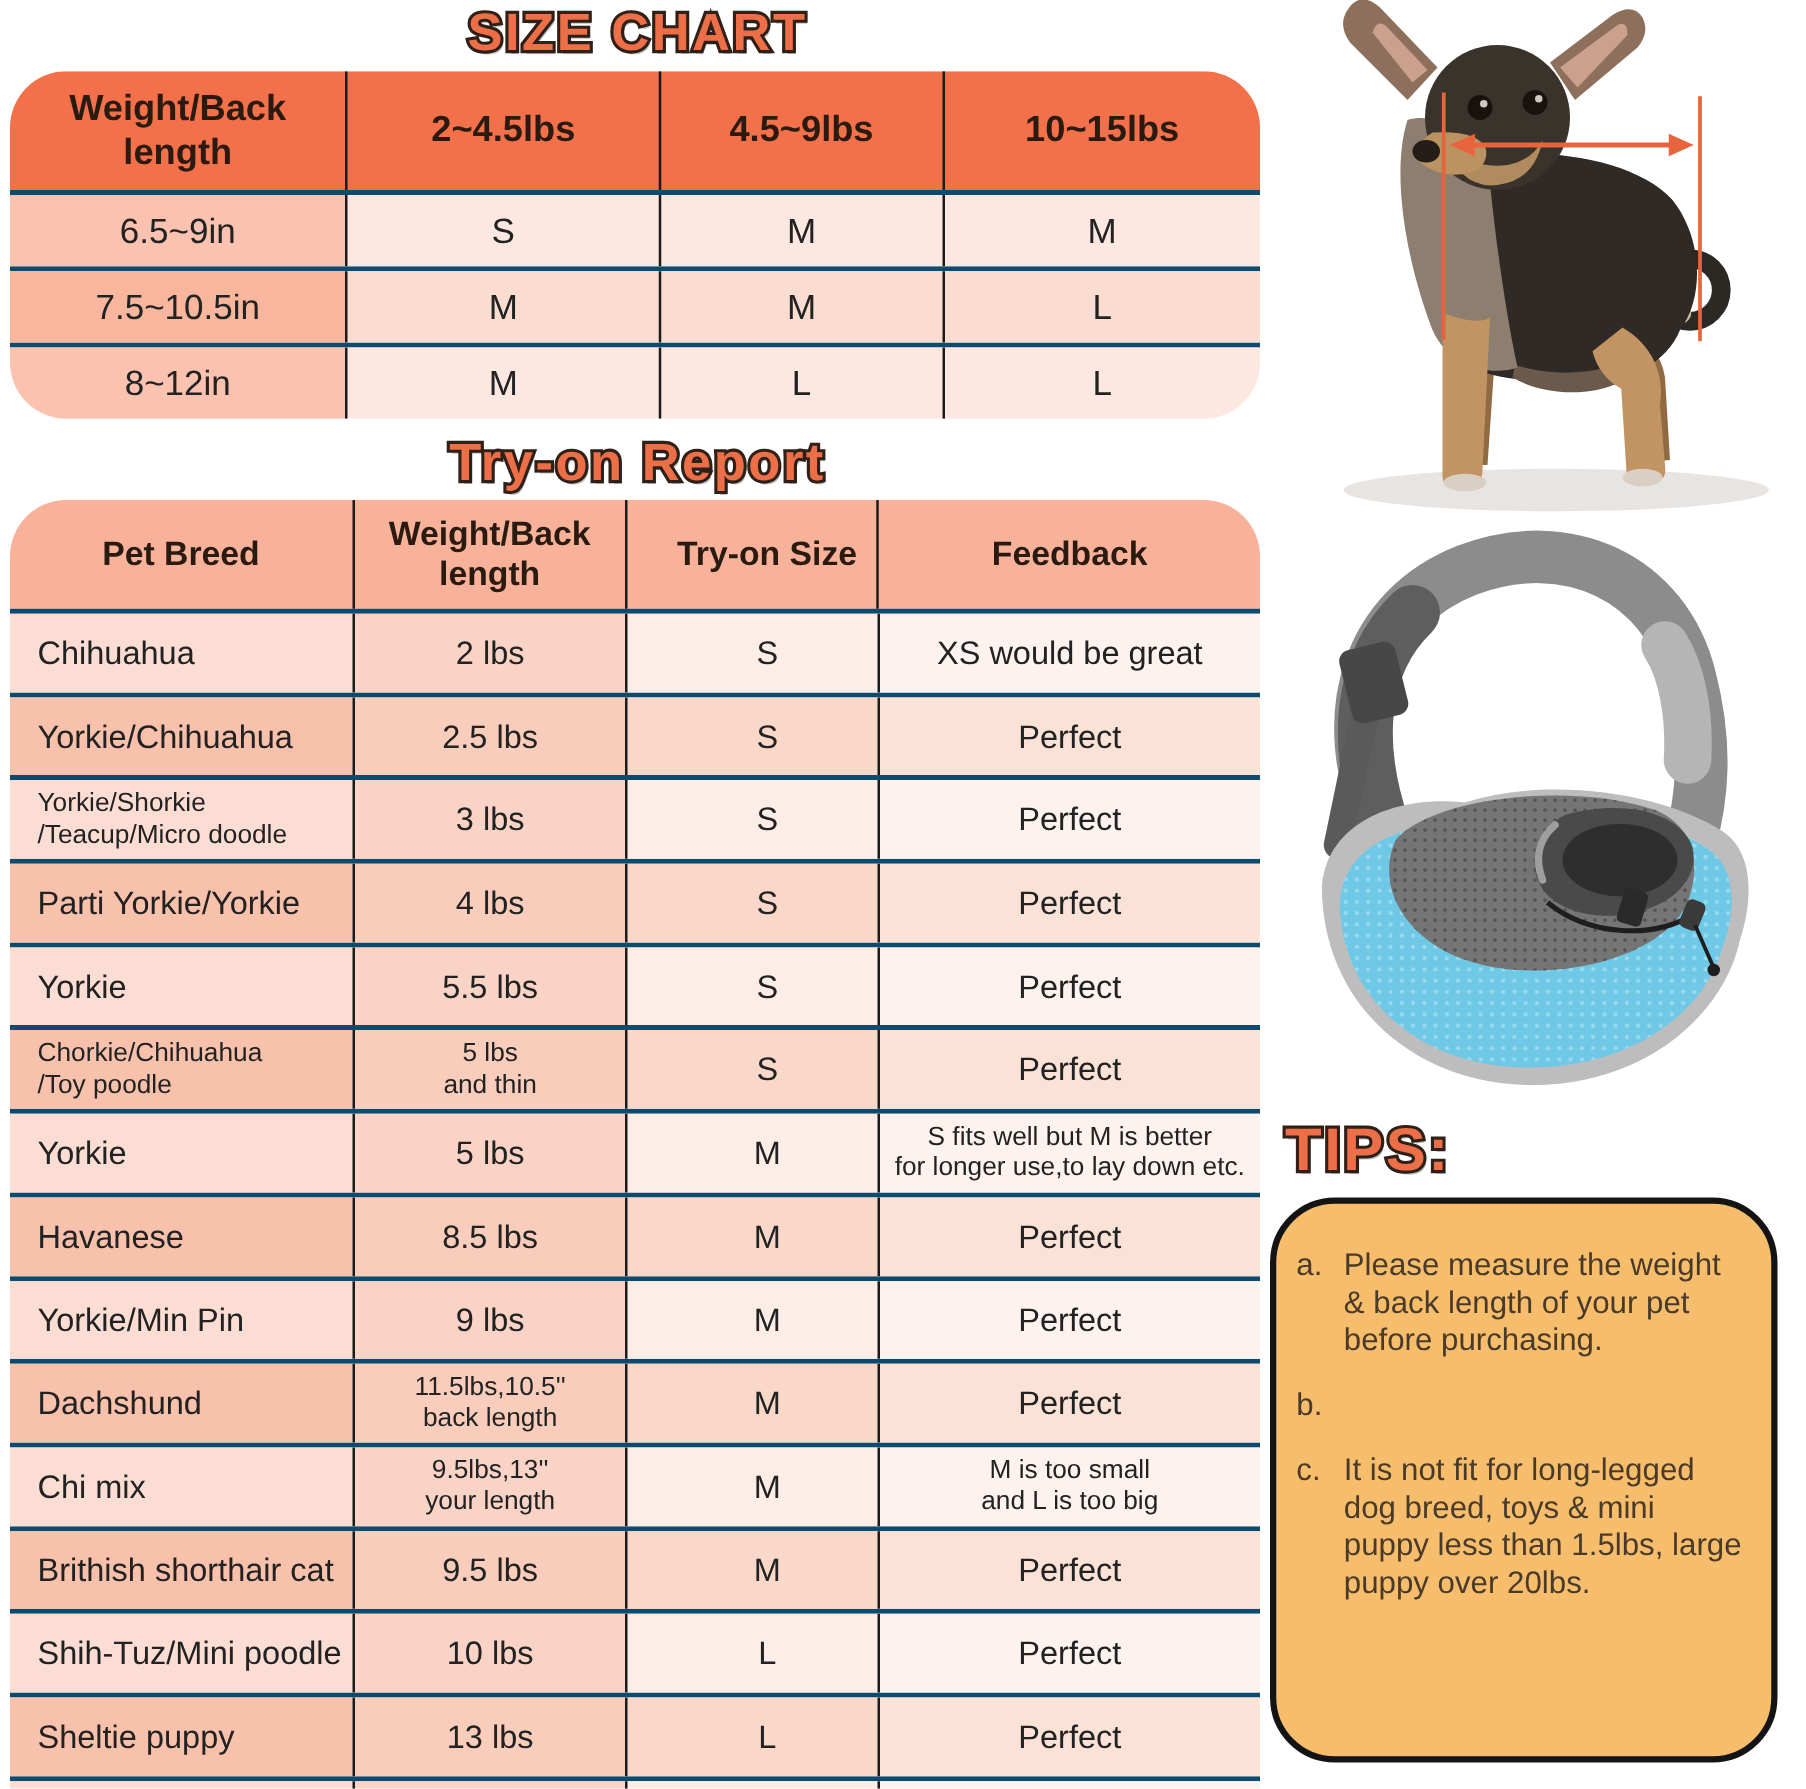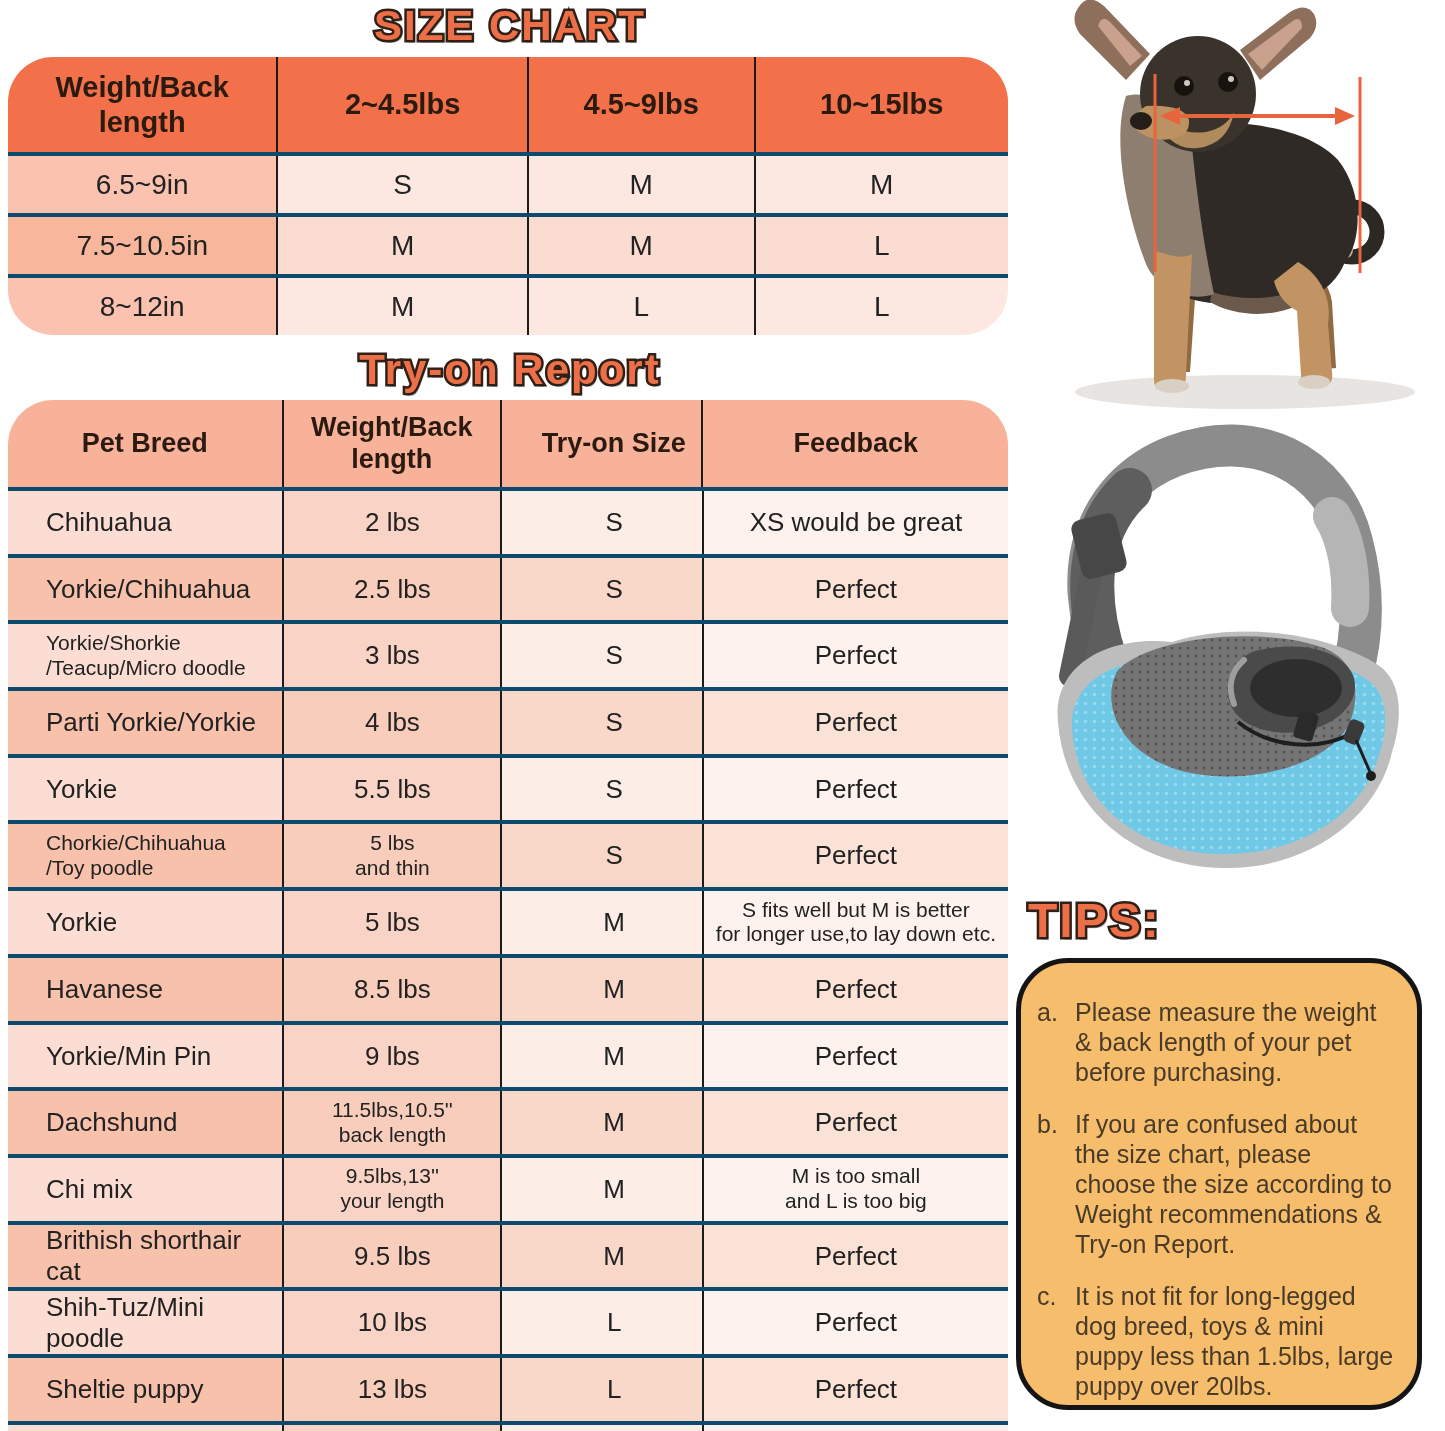--- a/index.html
+++ b/index.html
@@ -25,21 +25,21 @@
   .sc-r{height:57px;font-size:28px;}
   .sc-c0{width:27%;}.sc-c1{width:25%;}.sc-c2{width:22.6%;}.sc-c3{width:25.4%;}
   .sc-r.odd .sc-c0{background:#FAC2AF;}
   .sc-r.odd .sc-c1,.sc-r.odd .sc-c2,.sc-r.odd .sc-c3{background:#FCE8E0;}
   .sc-r.even .sc-c0{background:#F8B69D;}
   .sc-r.even .sc-c1,.sc-r.even .sc-c2,.sc-r.even .sc-c3{background:#FADCD0;}
   
   .tryon{top:400px;border-radius:45px 45px 25px 25px;}
   .to-h{height:87px;background:#F9B29A;font-weight:bold;font-size:27px;color:#2a1a10;}
   .to-r{height:62.7px;font-size:26px;}
-  .to-c0{width:28.2%;justify-content:flex-start;text-align:left;padding-left:38px;box-sizing:border-box;}
+  .to-c0{width:28.2%;justify-content:flex-start;text-align:left;padding-left:22px;box-sizing:border-box;}
   .to-h .to-c0{justify-content:center;text-align:center;padding-left:0;}
   .to-c1{width:22.3%;}.to-c2{width:18.1%;padding-left:24px;}.to-c3{width:31.4%;}
   .to-r.odd .to-c0{background:#FBDDD3;}
   .to-r.odd .to-c1{background:#F9D3C6;}
   .to-r.odd .to-c2{background:#FDEDE7;}
   .to-r.odd .to-c3{background:#FDF2EE;}
   .to-r.even .to-c0{background:#F8C1AC;}
   .to-r.even .to-c1{background:#F9CDBB;}
   .to-r.even .to-c2{background:#FAD8C9;}
   .to-r.even .to-c3{background:#FBE2D7;}
@@ -280,21 +280,20 @@
     </svg>
   </div>
 
   <div class="tips-box">
     <div class="tip">
       <span class="tip-label">a.</span>
       <span class="tip-text">Please measure the weight &amp; back length of your pet before purchasing.</span>
     </div>
     <div class="tip">
       <span class="tip-label">b.</span>
-      <span class="tip-text">If you are confused about the size chart, please choose the size according to Weight recommendations &amp; Try-on Report.</span>
     </div>
     <div class="tip">
       <span class="tip-label">c.</span>
       <span class="tip-text">It is not fit for long-legged dog breed, toys &amp; mini puppy less than 1.5lbs, large puppy over 20lbs.</span>
     </div>
   </div>
 
 </div>
 
 </body></html>

